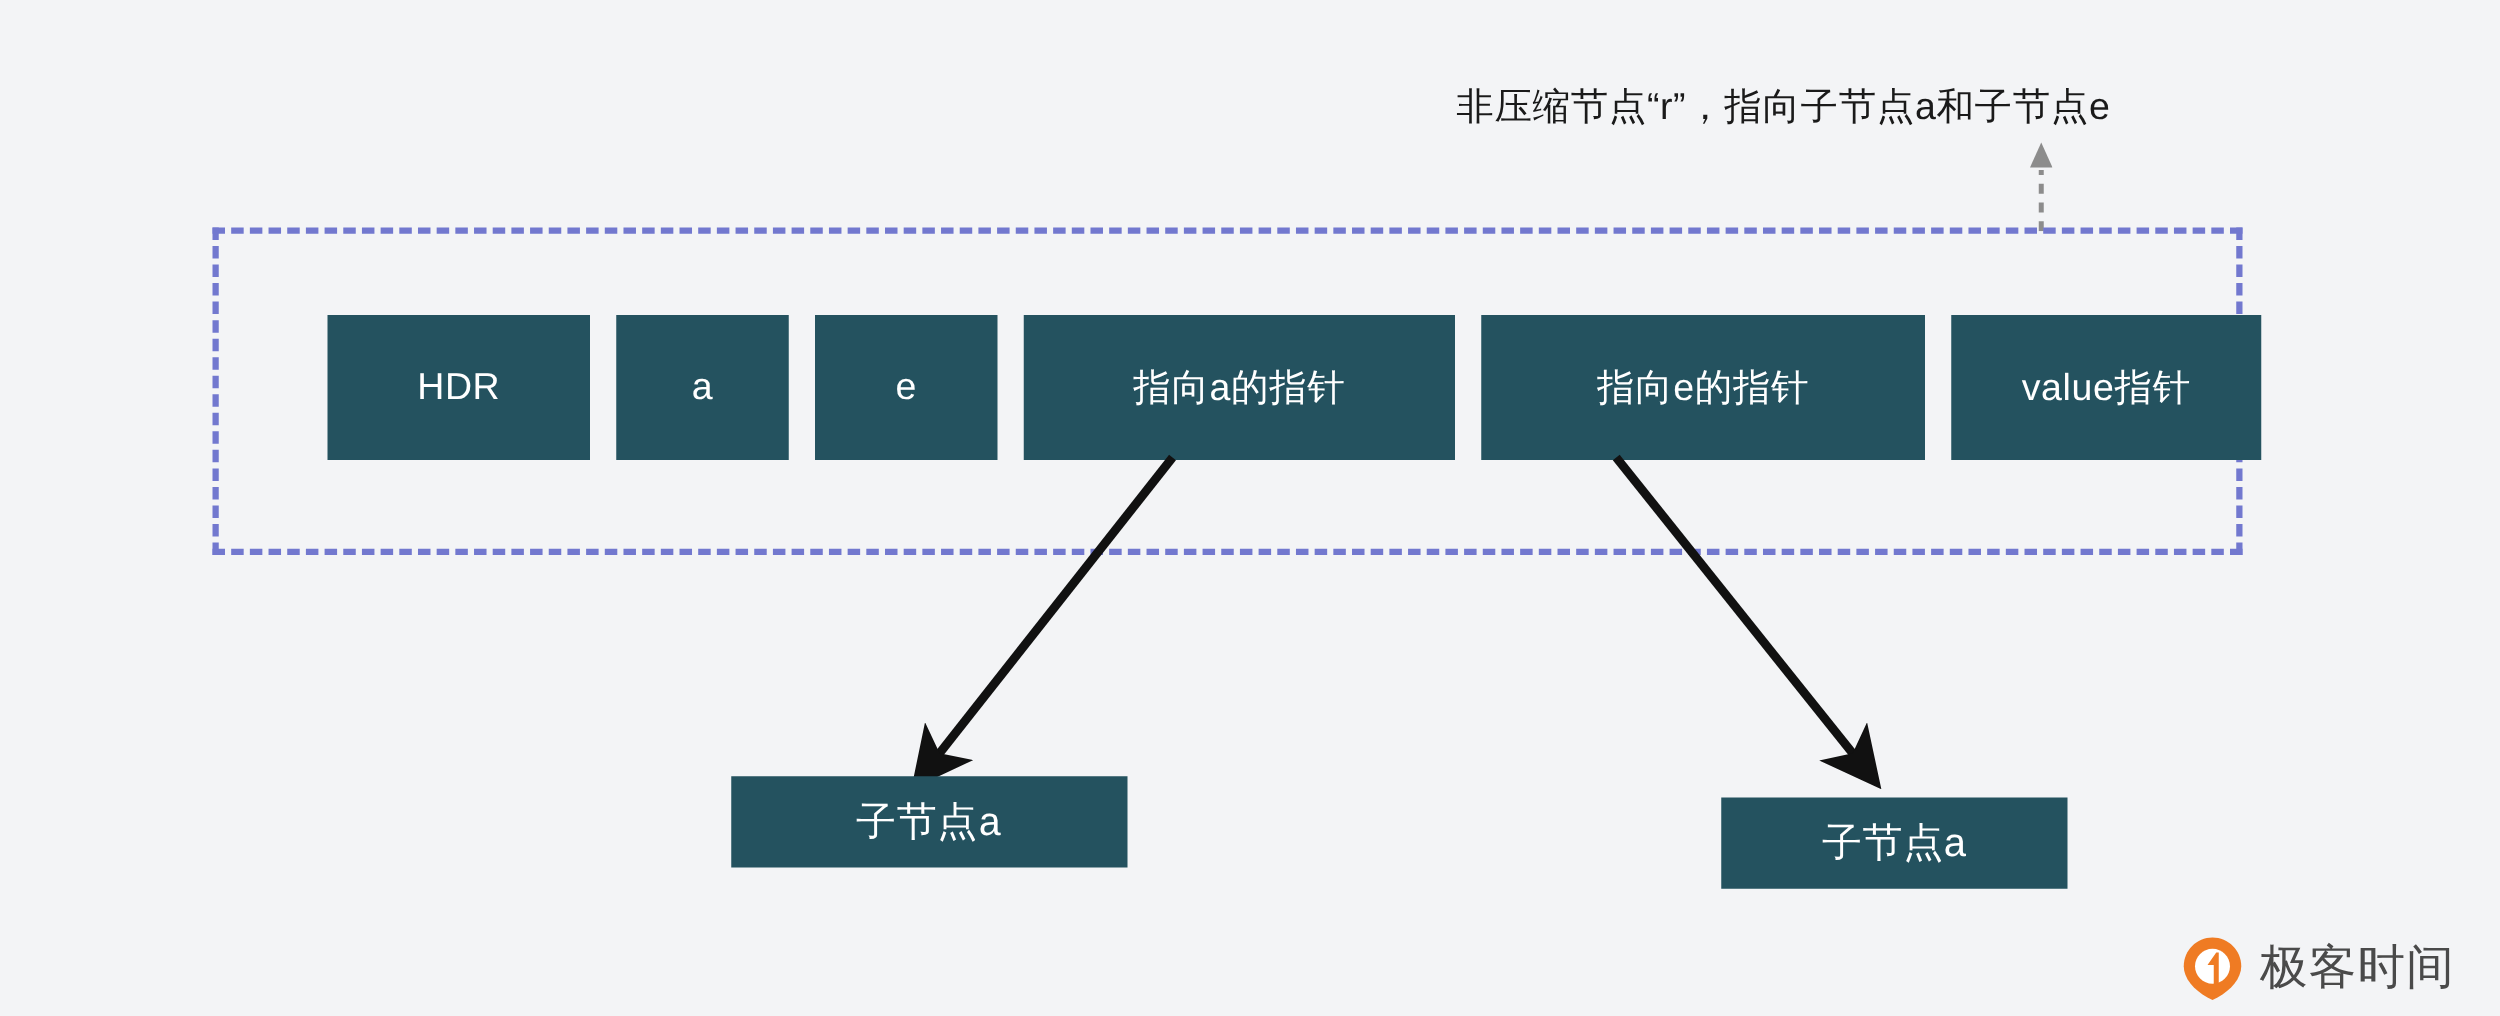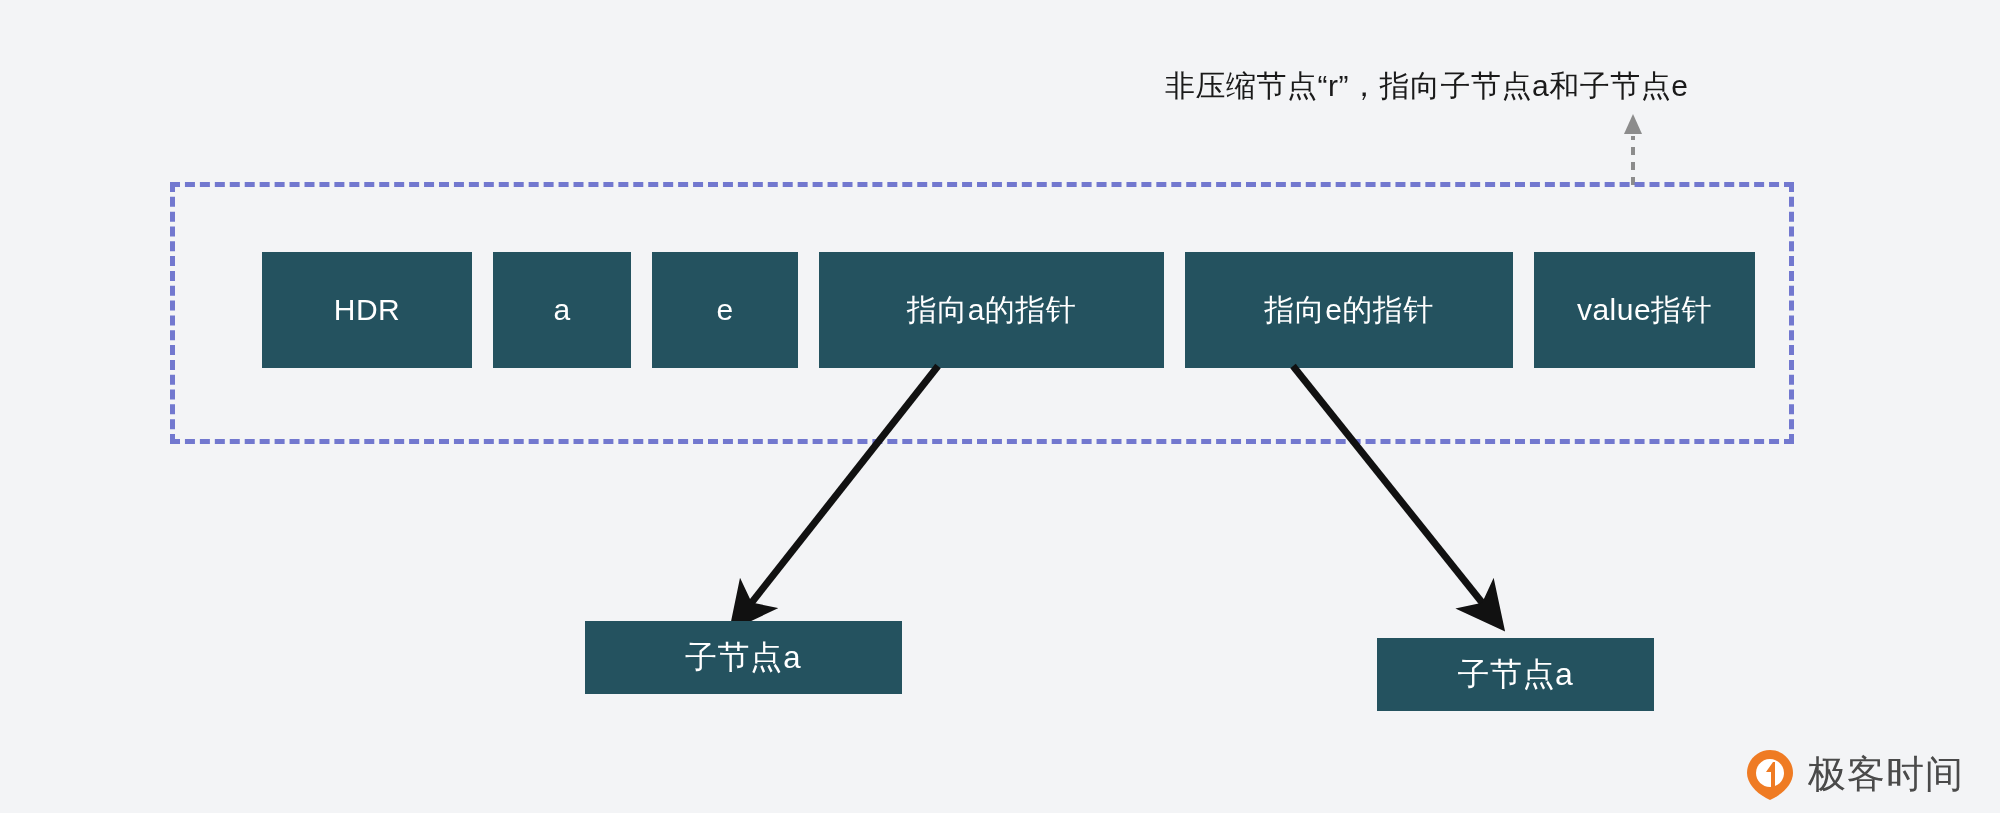--- a/index.html
+++ b/index.html
@@ -78,22 +78,22 @@
     box-sizing: border-box;
     margin-right: 5px;
     white-space: nowrap;
   }
   .cell:last-child { margin-right: 0; }
 
   .cell-hdr        { width: 210px; }
   .cell-a          { width: 138px; }
   .cell-e          { width: 146px; }
   .cell-ptr-a      { width: 345px; }
-  .cell-ptr-e      { width: 328px; }
-  .cell-ptr-value  { width: 221px; }
+  .cell-ptr-e      { width: 355px; }
+  .cell-ptr-value  { width: 248px; }
 
   
   .child {
     position: absolute;
     background: #24525f;
     color: #ffffff;
     display: flex;
     align-items: center;
     justify-content: center;
     font-size: 32px;

